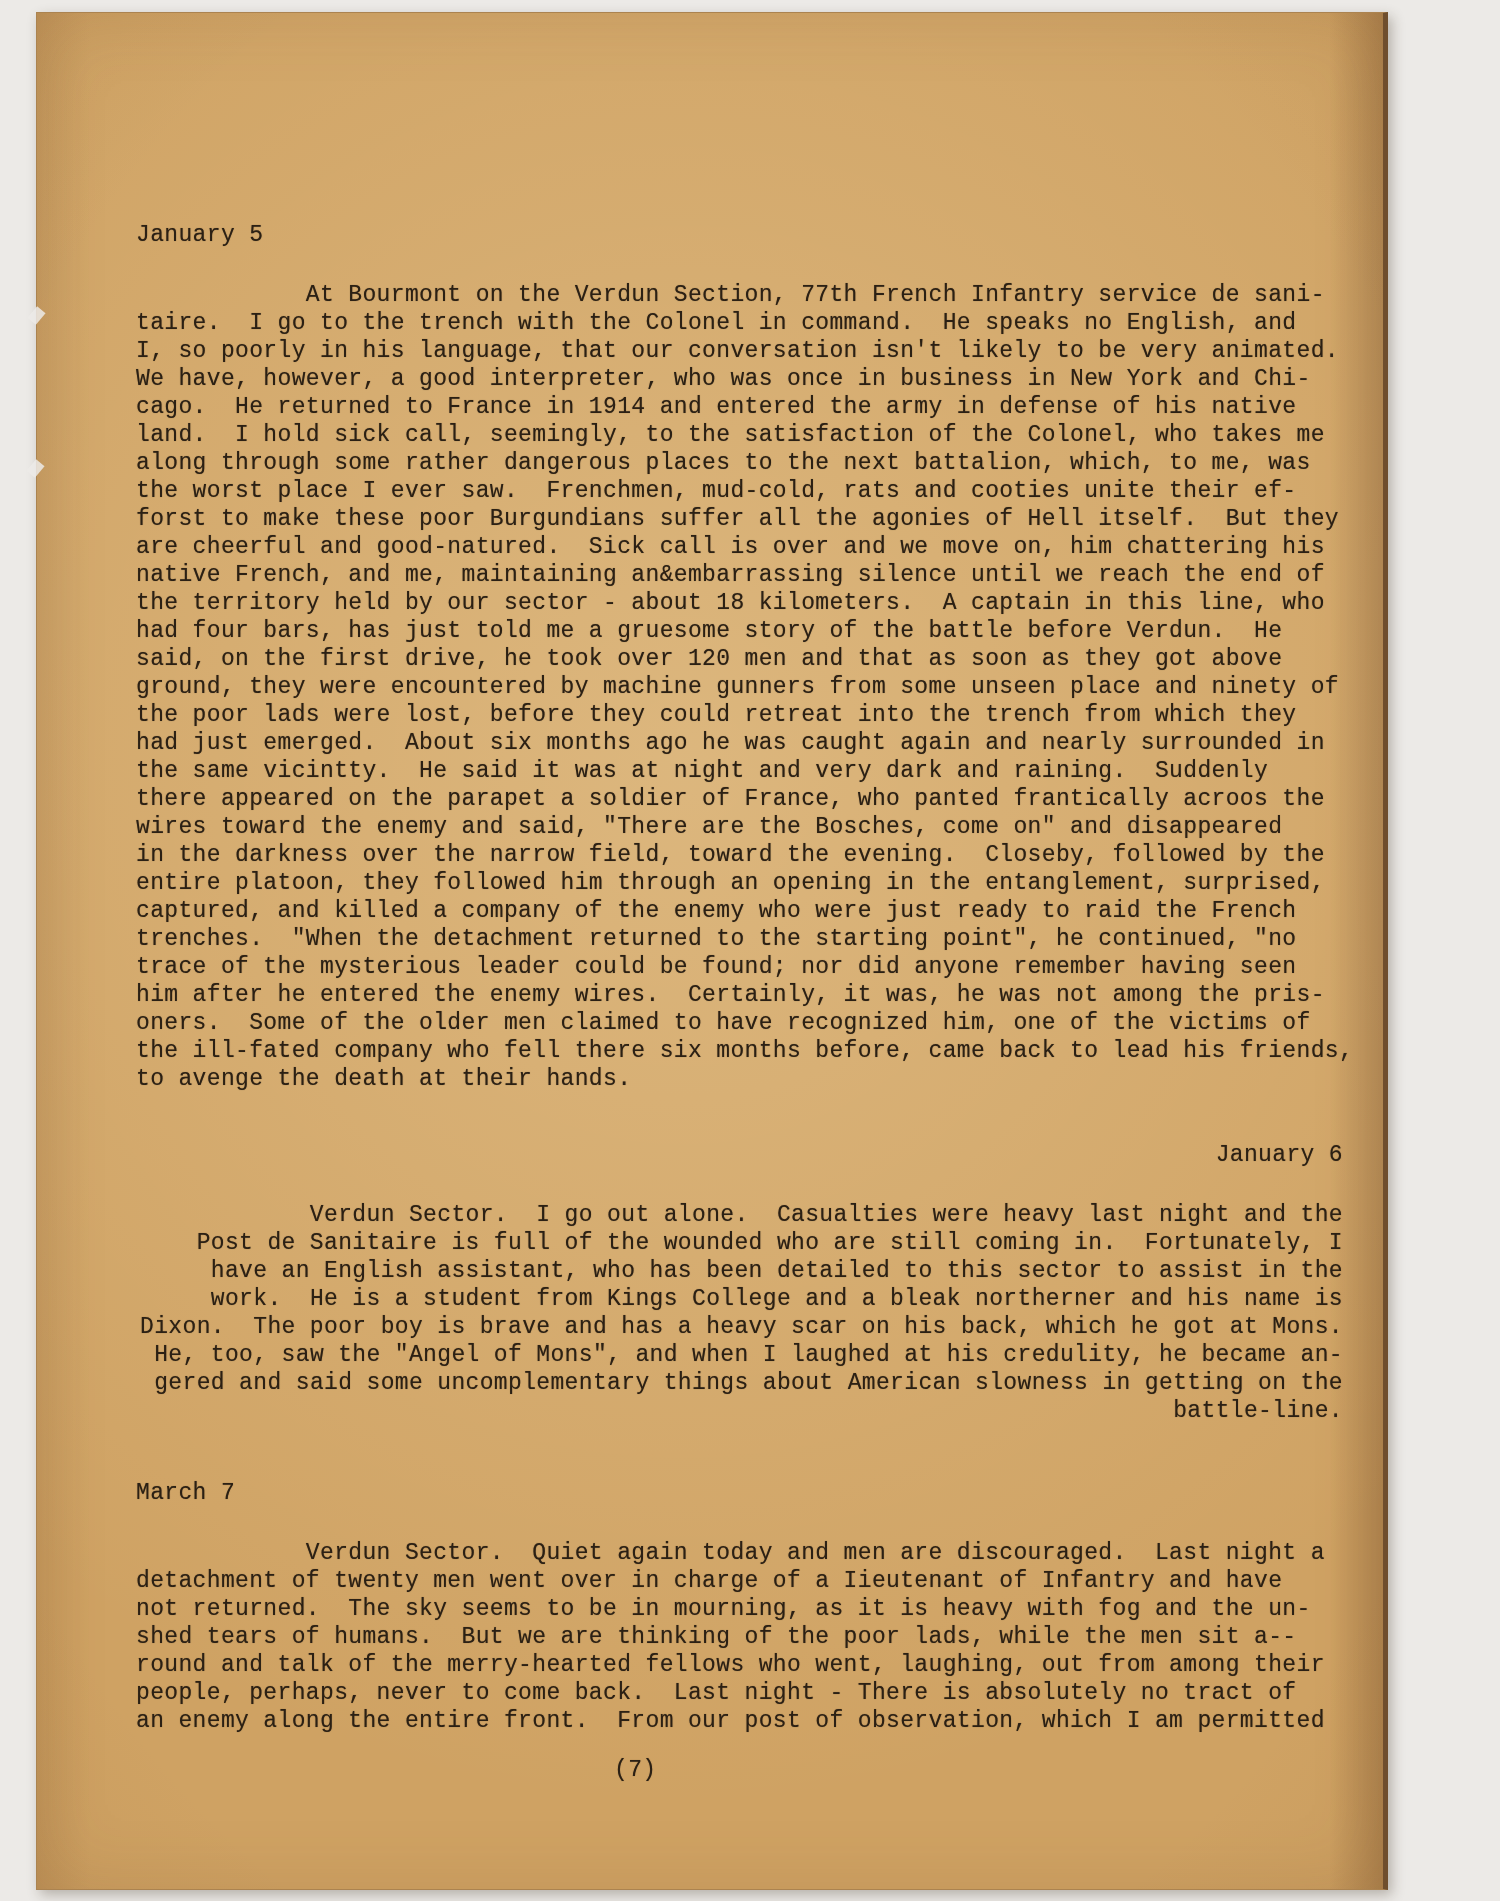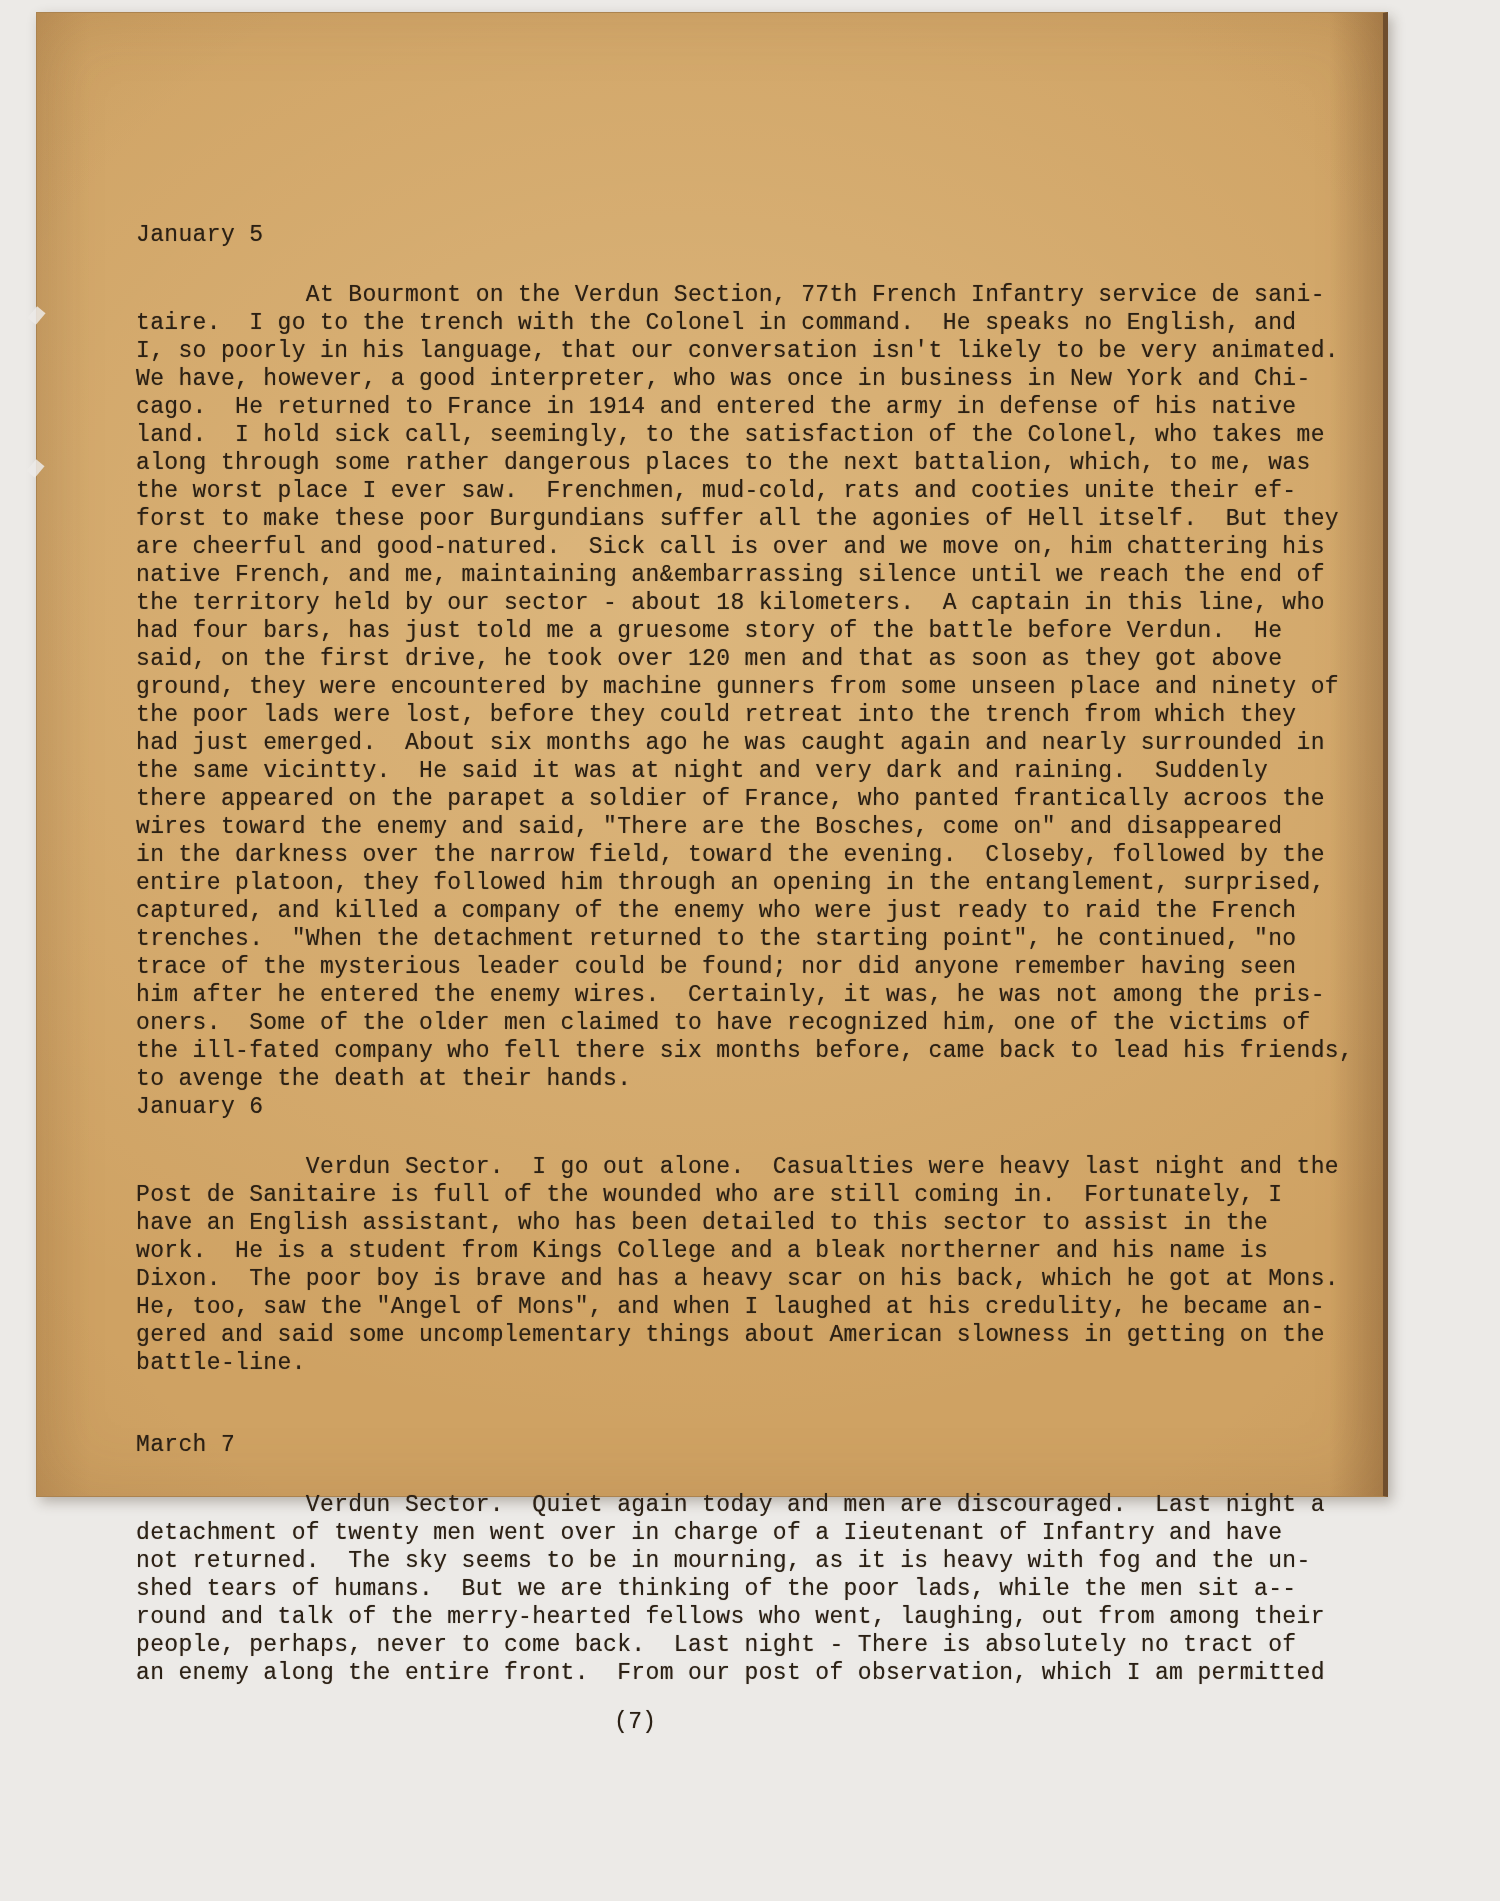--- a/index.html
+++ b/index.html
@@ -10,21 +10,21 @@
   }
   html,body{margin:0;padding:0;}
   body{
     width:1500px;height:1901px;
     background:var(--background);
     position:relative;overflow:hidden;
     font-family:"Liberation Mono","DejaVu Sans Mono",monospace;
   }
   .paper{
     position:absolute;left:36px;top:12px;
-    width:1352px;height:1485px;
+    width:1352px;height:1878px;
     background-color:var(--paper);
     background-image:
       radial-gradient(ellipse 120% 90% at 48% 40%, rgba(255,236,194,0.28), rgba(255,236,194,0) 62%),
       radial-gradient(ellipse 110% 105% at 50% 50%, rgba(0,0,0,0) 55%, rgba(110,70,30,0.16) 90%, rgba(85,52,24,0.28) 100%),
       linear-gradient(to right, rgba(120,80,40,0.12) 0%, rgba(120,80,40,0) 4%, rgba(120,80,40,0) 96%, rgba(100,62,30,0.30) 100%);
     border:1px solid #ab8350;
     border-right:5px solid var(--edge_shadow);
     box-shadow:4px 5px 12px rgba(60,45,30,0.30), inset 0 0 70px rgba(125,85,42,0.18);
     box-sizing:border-box;
   }
@@ -40,21 +40,21 @@
   .entry-heading{
     height:28px;
     white-space:pre;
   }
   .entry-body{
     margin:32px 0 0 0;
     font:inherit;
     letter-spacing:inherit;
     white-space:pre;
   }
-  .entry.second{}
+  .entry.second{margin-top:48px;text-align:right;}
   .entry.third{margin-top:54px;}
   .page-number{
     margin-top:21px;
     padding-left:478px;
     white-space:pre;
   }
   .nick{
     position:absolute;
     background:var(--background);
     width:11px;height:15px;

